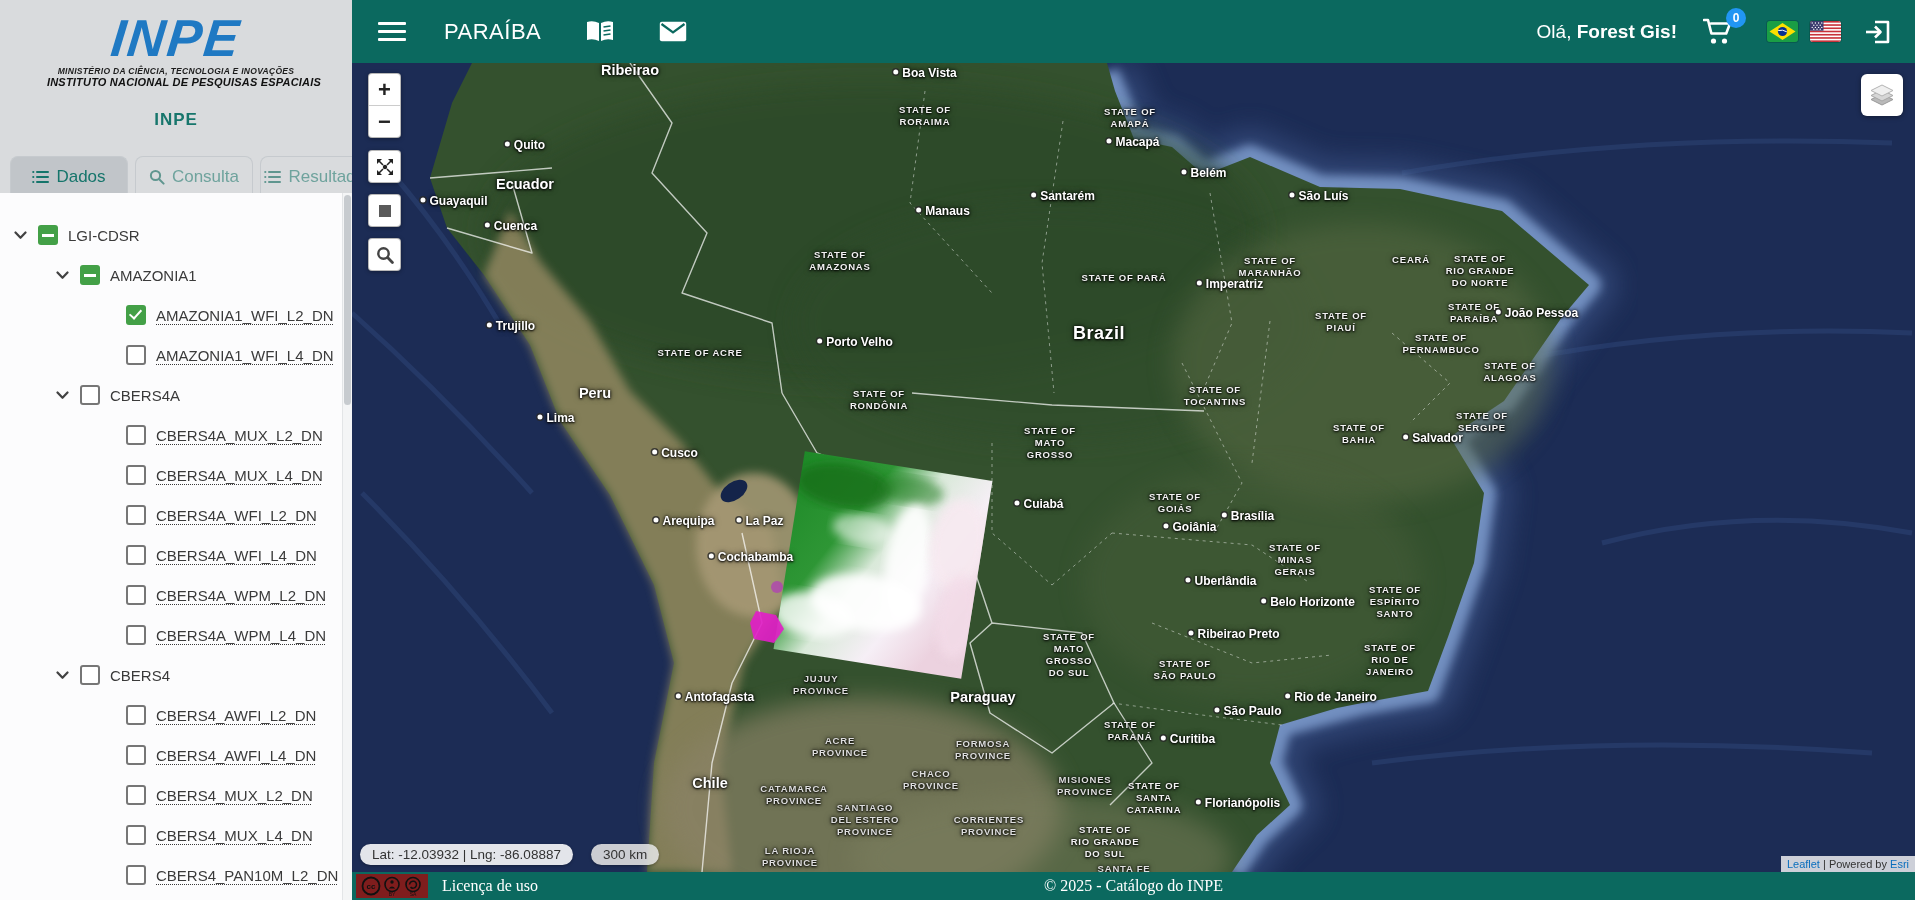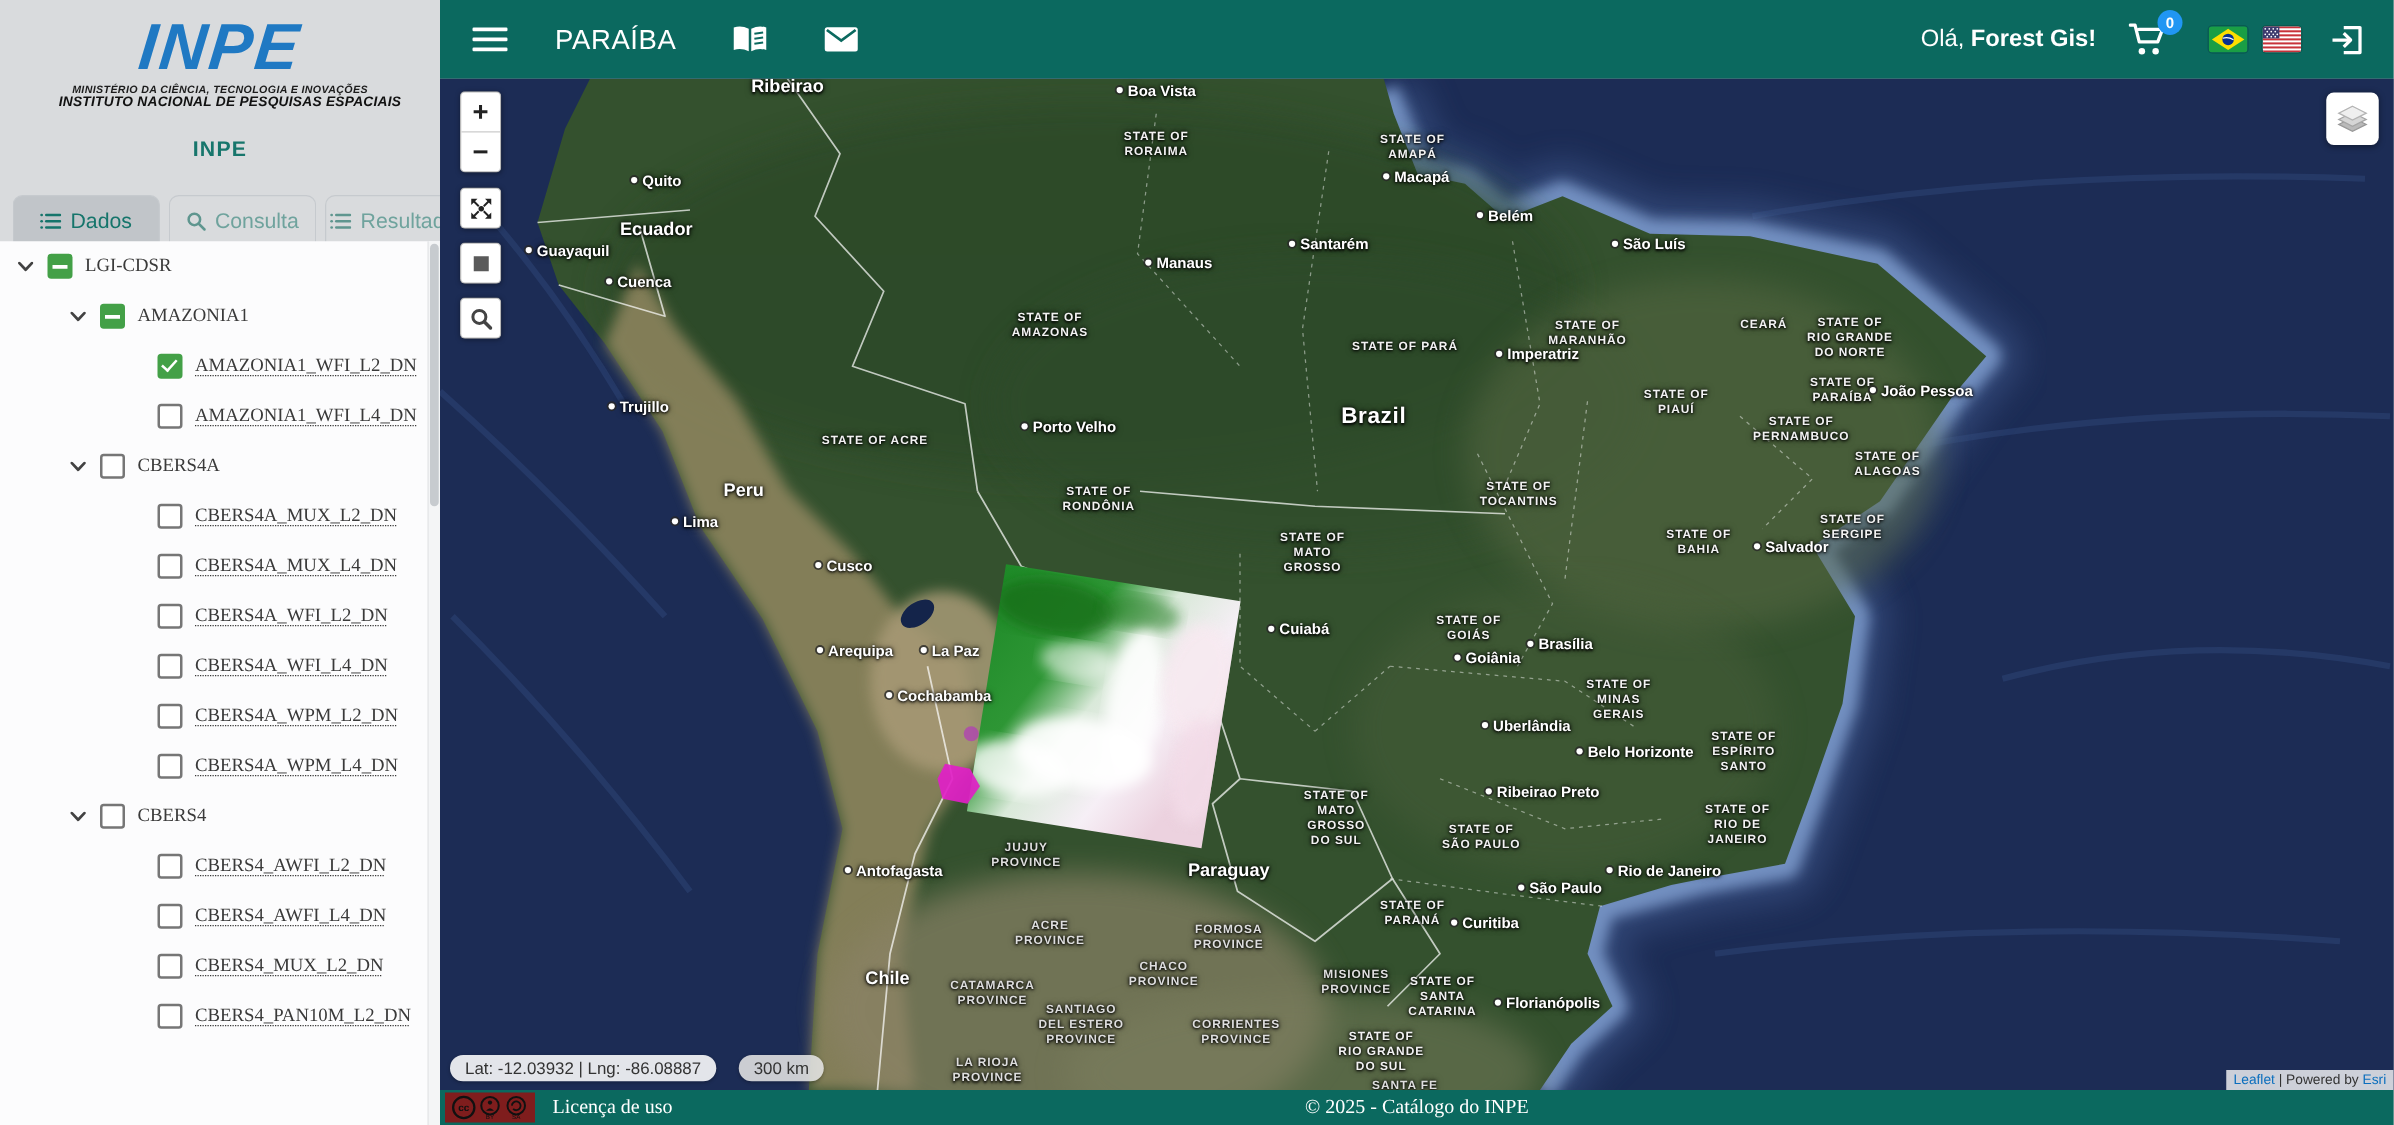--- a/index.html
+++ b/index.html
@@ -13,21 +13,21 @@
   .logo-line1{font-size:8.5px;font-weight:bold;font-style:italic;color:#1c1c1c;margin-top:2px;letter-spacing:.3px;}
   .logo-line2{font-size:11px;font-weight:bold;font-style:italic;color:#111;letter-spacing:.2px;margin-left:16px;}
   .logo-sub{margin-top:22px;font-size:17px;font-weight:bold;color:#17766c;letter-spacing:1px;}
   .tabs{display:flex;gap:7px;padding:0 0 0 10px;margin-top:26px;height:41px;align-items:flex-end;}
   .tab{box-sizing:border-box;width:118px;min-width:118px;height:41px;border:1px solid #c6cace;border-bottom:none;
     border-radius:8px 8px 0 0;display:flex;align-items:center;justify-content:center;gap:7px;
     color:#6fa39d;font-size:17px;background:#d9dbdd;cursor:pointer;}
   .tab.active{background:#c1c5c9;color:#15756b;}
   .tab svg{flex:0 0 auto;}
   .tree-wrap{position:absolute;top:193px;left:0;right:0;bottom:0;background:#fcfcfd;}
-  .tree{font-family:Liberation Serif, serif;}
+  .tree{padding-top:22px;}
   .trow{display:flex;align-items:center;height:40px;}
   .trow.lvl0{padding-left:14px;}
   .trow.lvl1{padding-left:56px;}
   .trow.lvl2{padding-left:126px;}
   .chev{width:24px;display:flex;align-items:center;justify-content:flex-start;cursor:pointer;}
   .cb{box-sizing:border-box;width:20px;height:20px;border-radius:3px;margin-right:10px;position:relative;cursor:pointer;flex:0 0 auto;}
   .cb.unchecked{background:#fff;border:2px solid #767676;}
   .cb.checked{background:#43a047;}
   .cb.checked::after{content:"";position:absolute;left:6px;top:2px;width:5px;height:10px;
     border:solid #fff;border-width:0 2.5px 2.5px 0;transform:rotate(42deg);}
@@ -214,20 +214,24 @@
             <span class="cb unchecked"></span>
             <span class="tlabel tlink">CBERS4_AWFI_L2_DN</span>
           </div>
           <div class="trow lvl2">
             <span class="cb unchecked"></span>
             <span class="tlabel tlink">CBERS4_AWFI_L4_DN</span>
           </div>
           <div class="trow lvl2">
             <span class="cb unchecked"></span>
             <span class="tlabel tlink">CBERS4_MUX_L2_DN</span>
+          </div>
+          <div class="trow lvl2">
+            <span class="cb unchecked"></span>
+            <span class="tlabel tlink">CBERS4_MUX_L4_DN</span>
           </div>
           <div class="trow lvl2">
             <span class="cb unchecked"></span>
             <span class="tlabel tlink">CBERS4_PAN10M_L2_DN</span>
           </div>
         </div>
     </div>
     <div class="side-scroll">
         <div class="side-thumb"></div>
       </div>

